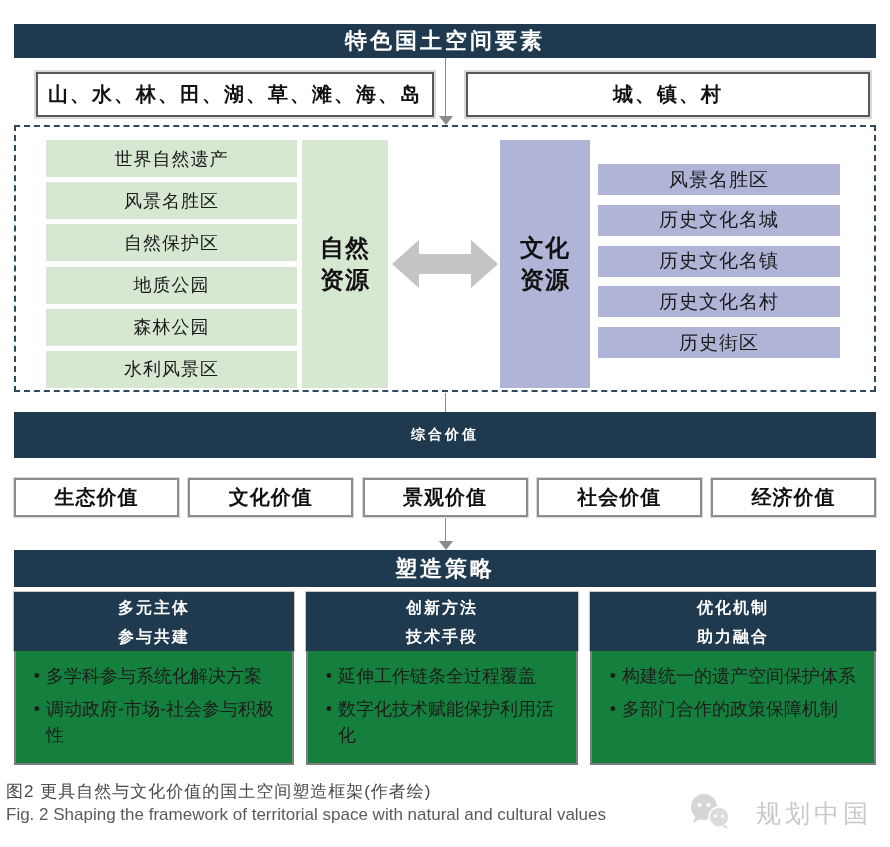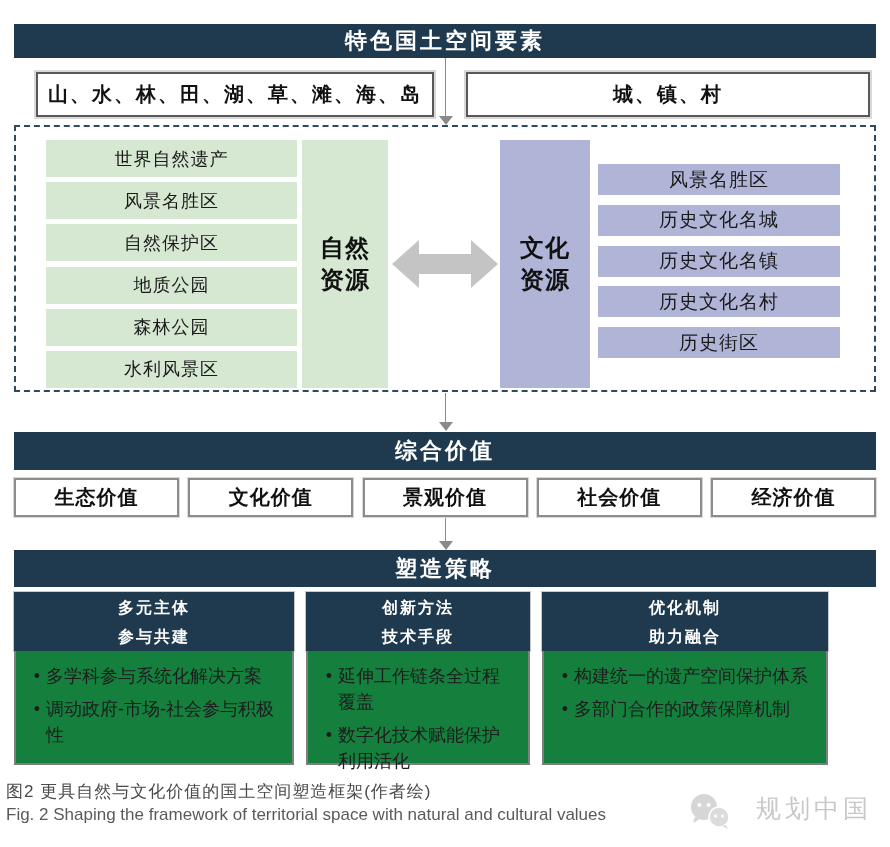--- a/index.html
+++ b/index.html
@@ -19,21 +19,21 @@
   .canvas{position:absolute;inset:0;}
 
   
   .bar{
     position:absolute;left:14px;width:862px;
     background:var(--navy);color:#ffffff;
     display:flex;align-items:center;justify-content:center;
     font-weight:bold;letter-spacing:3px;
   }
   .top-bar{top:24px;height:34px;font-size:22px;}
-  .values-bar{top:432px;height:38px;font-size:22px;}
+  .values-bar{top:412px;height:46px;font-size:14px;}
   .strategy-bar{top:550px;height:37px;font-size:22px;}
 
   
   .elem-box{
     position:absolute;top:72px;height:45px;background:#ffffff;
     border:2px solid #595959;box-shadow:0 0 0 2px #d9d9d9;
     display:flex;align-items:center;justify-content:center;
     font-weight:bold;font-size:20px;letter-spacing:2px;color:#111;
   }
   .elem-left{left:36px;width:398px;}
@@ -79,37 +79,37 @@
   .value-box{width:165px;height:39px;background:#ffffff;
     border:2px solid #8c8c8c;box-shadow:0 0 0 1px #d9d9d9;
     display:flex;align-items:center;justify-content:center;
     font-size:20px;font-weight:bold;color:#111;letter-spacing:1px;}
 
   
   .strategy-cols{position:absolute;left:14px;top:592px;width:862px;
     display:flex;gap:12px;}
   .strategy-col{display:flex;flex-direction:column;}
   .strategy-col:nth-child(1){width:280px;}
-  .strategy-col:nth-child(2){width:224px;}
+  .strategy-col:nth-child(2){width:272px;}
   .strategy-col:nth-child(3){width:286px;}
   .strategy-header{height:59px;background:var(--navy);color:#ffffff;
     box-shadow:0 0 0 1px #c9c9c9;
     display:flex;flex-direction:column;align-items:center;justify-content:center;
     font-size:16px;font-weight:bold;line-height:29px;letter-spacing:2px;}
   .strategy-body{height:114px;background:#15803d;border:2px solid #7f7f7f;border-top:none;
     padding:12px 14px 6px 12px;display:flex;flex-direction:column;gap:7px;}
   .bullet{display:flex;font-size:18px;line-height:1.45;color:#1c1c1c;}
   .bullet::before{content:"•";flex:0 0 18px;text-align:center;color:#1c1c1c;}
 
   
   .caption-zh{position:absolute;left:6px;top:780px;font-size:17px;color:#4a4a4a;letter-spacing:1px;}
   .caption-en{position:absolute;left:6px;top:805px;font-size:17px;color:#5a5a5a;}
 
   
-  .watermark{position:absolute;right:18px;top:792px;display:flex;align-items:flex-start;gap:24px;}
+  .watermark{position:absolute;right:18px;top:792px;display:flex;align-items:flex-end;gap:24px;}
   .watermark .wm-text{font-size:25px;color:#c8c8c8;letter-spacing:4px;font-weight:500;}
 </style>
 </head>
 <body>
 
 <div class="canvas">
 
   <div class="bar top-bar">
     <span>特色国土空间要素</span>
   </div>

